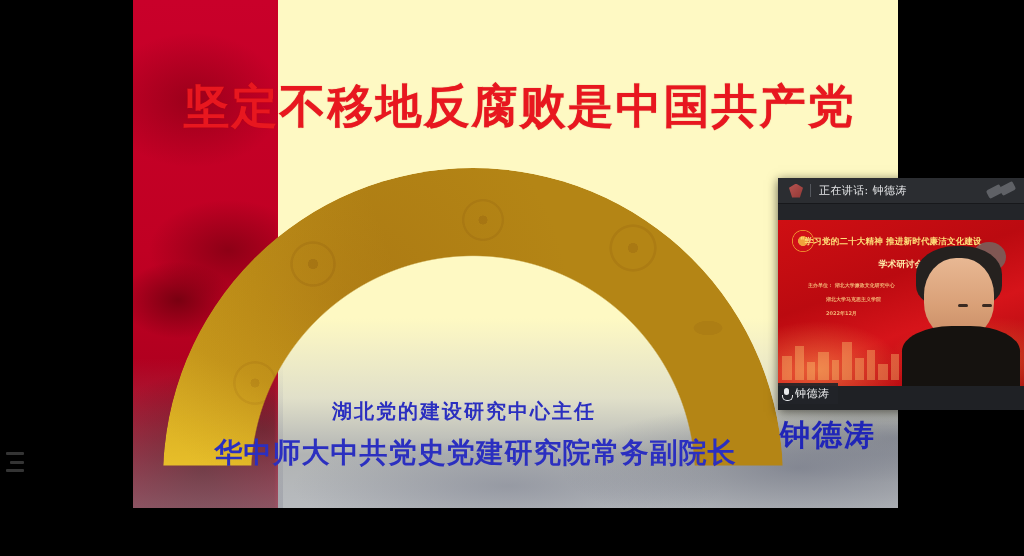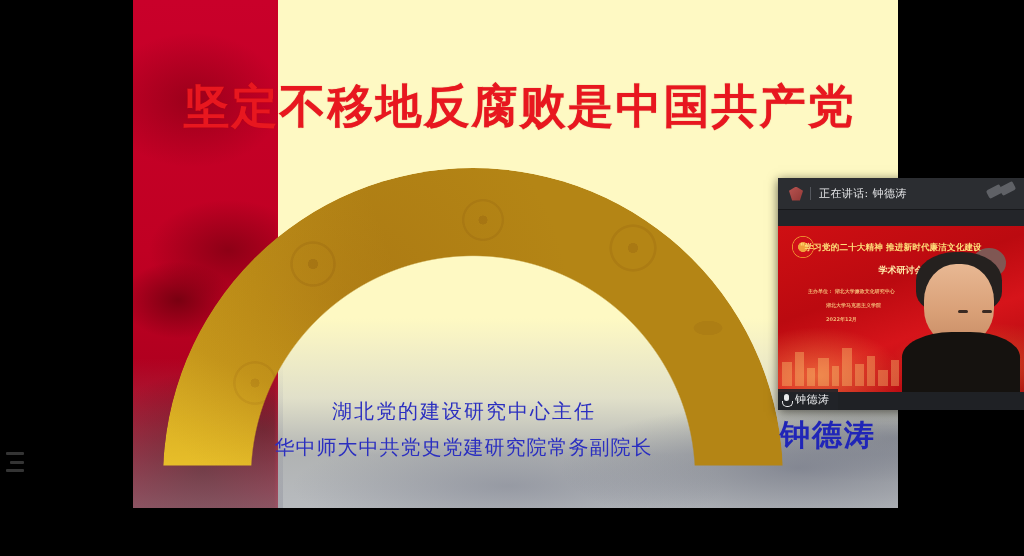--- a/index.html
+++ b/index.html
@@ -83,26 +83,26 @@
     position:absolute; left:0; top:78px; width:773px; text-align:center;
     font-family:"DejaVu Sans","Liberation Sans",sans-serif;
     color:#e8171f; font-weight:700; font-size:46px; line-height:1.22;
     letter-spacing:2px; z-index:5;
     text-shadow:0 0 1px rgba(190,0,8,.6);
   }
   #title-line2 { letter-spacing:3px; }
 
   #sub1 {
     position:absolute; left:0; top:398px; width:773px; text-align:center;
-    color:#2b2fc0; font-weight:400; font-size:20px; letter-spacing:2px;
+    color:#2b2fc0; font-weight:700; font-size:20px; letter-spacing:2px;
     z-index:5; padding-right:120px;padding-left:9px;
   }
   #sub2 {
-    position:absolute; left:4px; top:434px; width:773px; text-align:center;
-    color:#2b2fc0; font-weight:400; font-size:20px; letter-spacing:1px;
+    position:absolute; left:16px; top:434px; width:773px; text-align:center;
+    color:#2b2fc0; font-weight:700; font-size:28px; letter-spacing:1px;
     z-index:5; padding-right:120px;
   }
   #speaker-name {
     position:absolute; right:-2px; top:415px; width:160px; text-align:center;
     color:#2025b8; font-weight:700; font-size:30px; letter-spacing:2px; z-index:5;
   }
 
   
   #left-rail { position:absolute; left:0; top:0; width:125px; height:556px; background:#000; }
   #rail-menu {
@@ -117,21 +117,21 @@
   
   #right-rail { position:absolute; left:898px; top:0; width:126px; height:556px; background:#000; }
 
   
   #video-panel {
     position:absolute; left:778px; top:178px; width:246px; height:232px;
     background:#1f2125; z-index:40; overflow:hidden;
     box-shadow:0 2px 10px rgba(0,0,0,.6);
   }
   #vp-header {
-    position:relative; height:32px; background:#2b2d31; display:flex; align-items:center;
+    position:relative; height:26px; background:#2b2d31; display:flex; align-items:center;
     padding:0 6px; border-bottom:1px solid #17181b;
   }
   #vp-badge {
     width:14px; height:14px; margin:0 7px 0 5px; flex:0 0 auto;
     background:linear-gradient(135deg,#d05a56,#a33a36);
     clip-path:polygon(50% 0,100% 30%,78% 100%,22% 100%,0 30%);
     opacity:.85;
   }
   #vp-sep { width:1px; height:13px; background:#55585e; margin-right:8px; }
   #vp-title { color:#e6e7e9; font-size:11px; letter-spacing:.4px; white-space:nowrap; }

